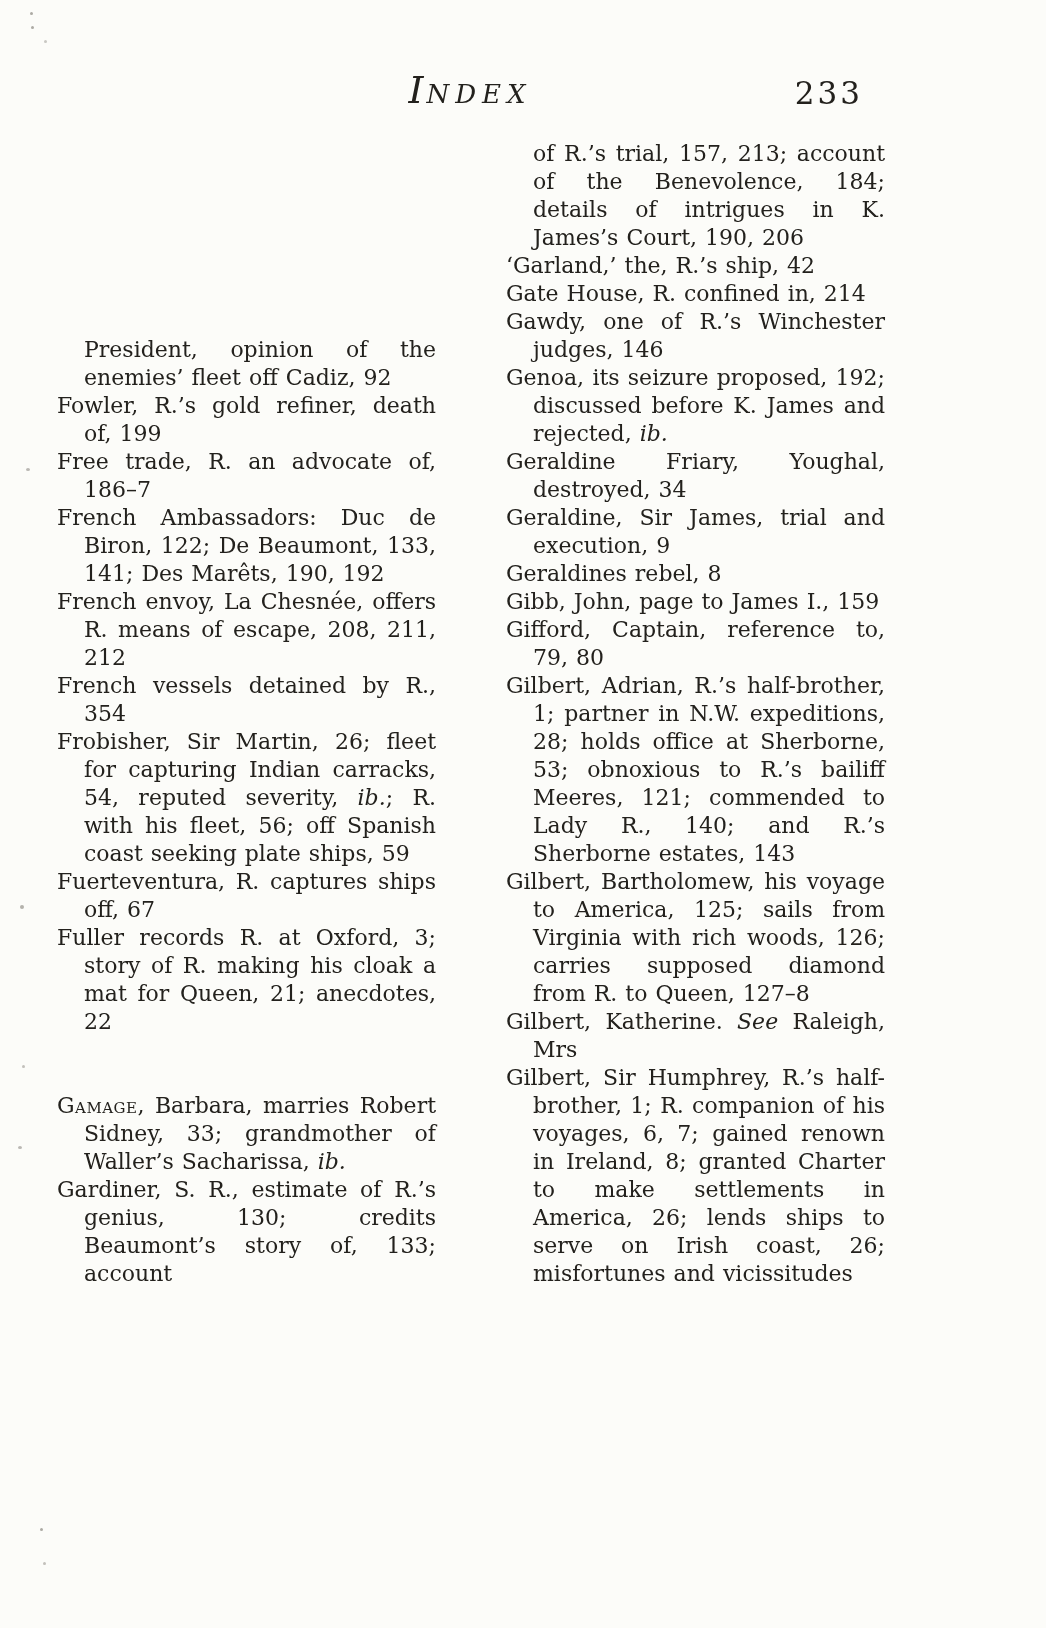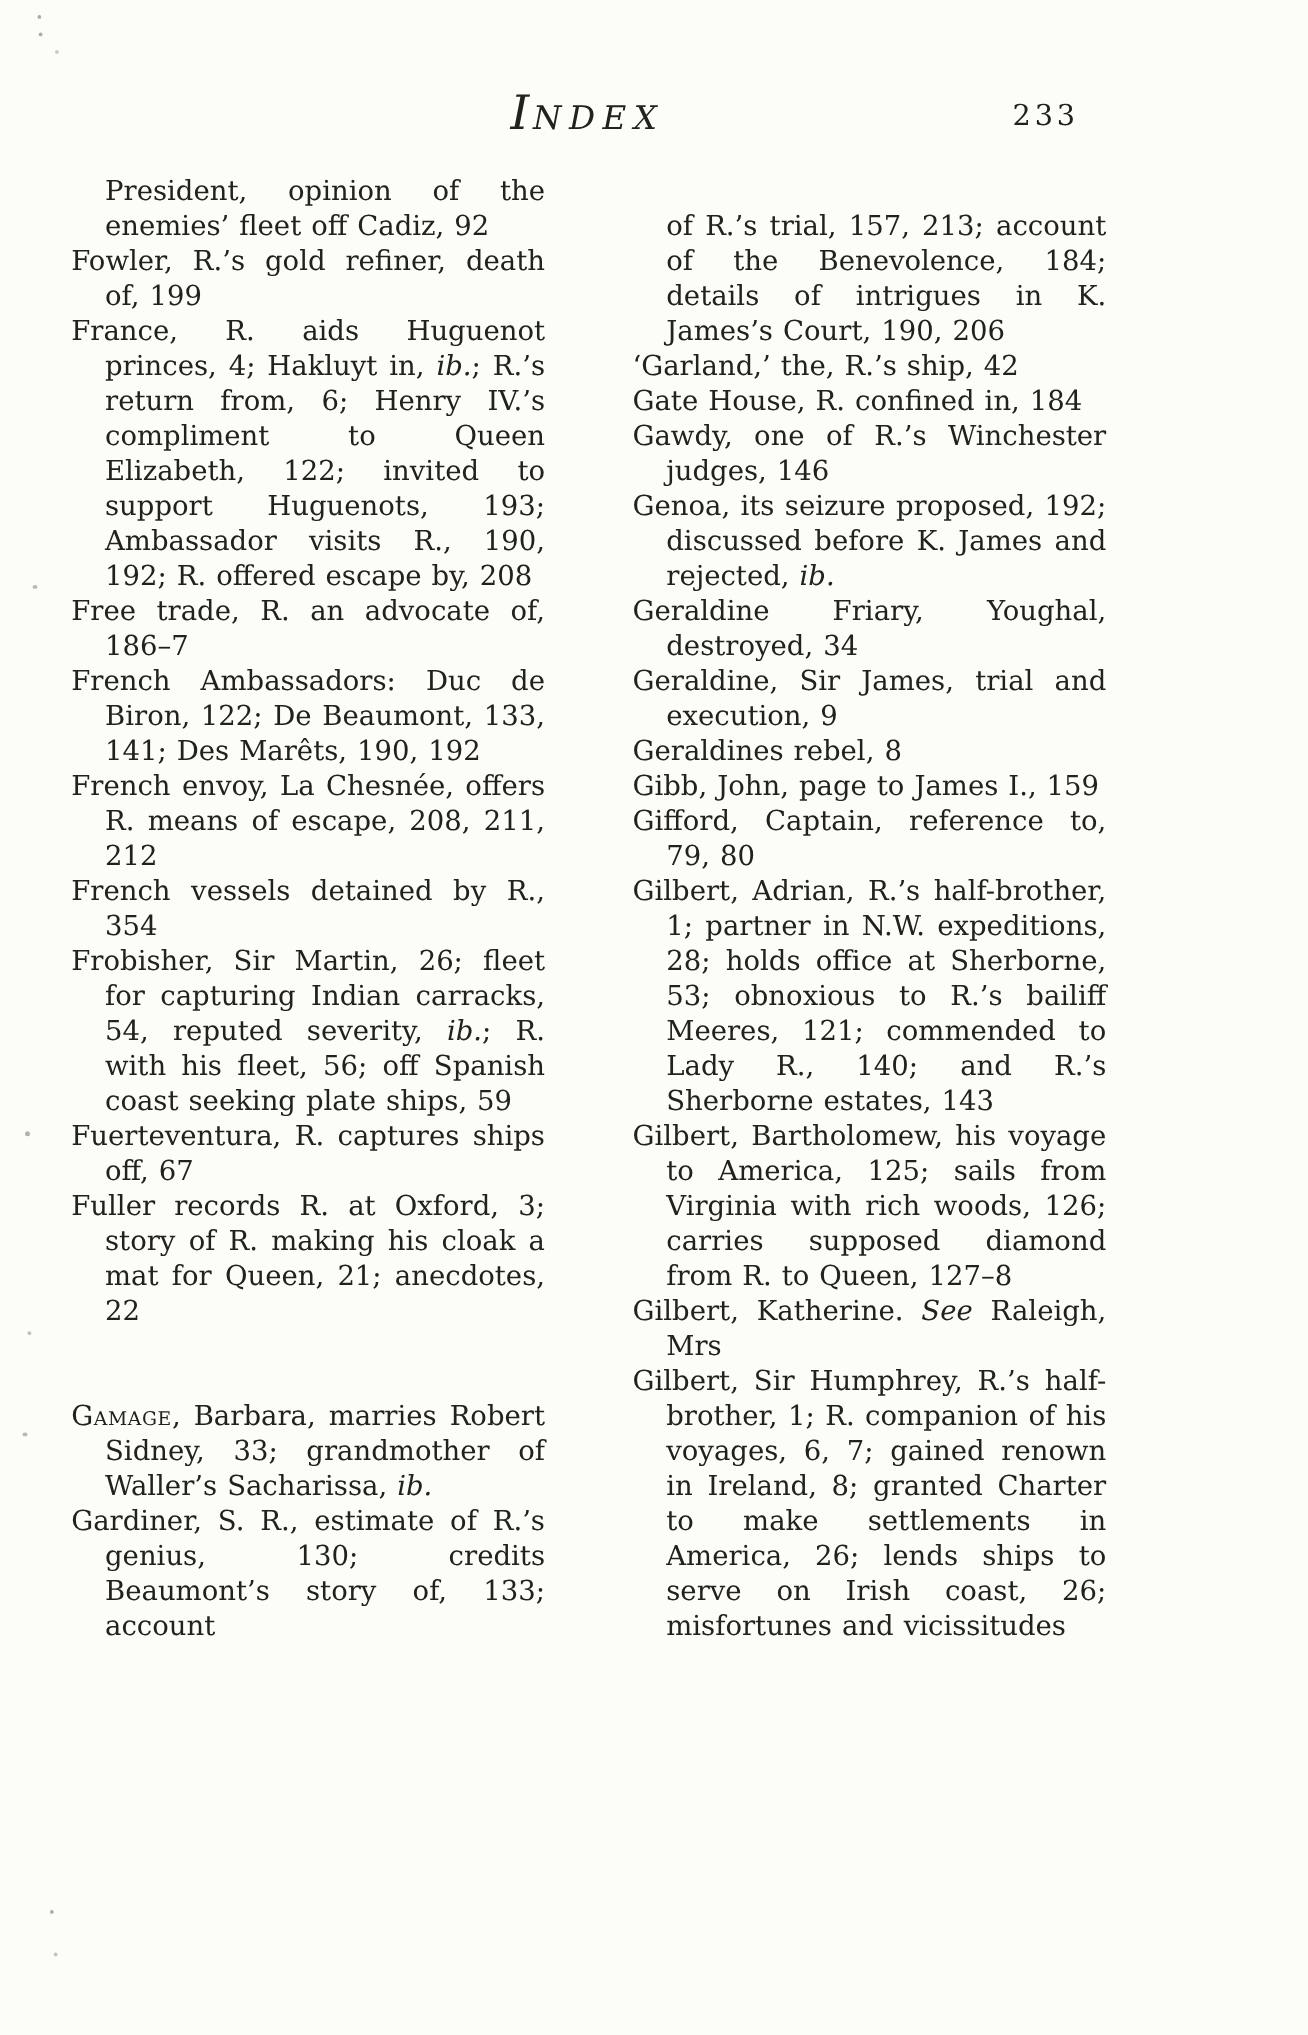--- a/index.html
+++ b/index.html
@@ -12,21 +12,21 @@
   .book-page{position:absolute;inset:0;}
   
   .header-row{position:absolute;top:70px;left:57px;width:826px;height:44px;}
   .index-title{
     position:absolute;left:0;right:0;text-align:center;
     font-style:italic;font-size:26px;letter-spacing:6px;line-height:40px;
   }
   .index-title::first-letter{font-size:38px;letter-spacing:3px;}
   .page-number{
     position:absolute;right:20px;top:6px;
-    font-size:23px;letter-spacing:3px;line-height:34px;
+    font-size:31px;letter-spacing:3px;line-height:34px;
   }
   
   .index-columns{
     position:absolute;top:140px;left:57px;width:828px;
     display:flex;gap:70px;align-items:flex-end;
   }
   .index-column{width:379px;}
   .entry{
     margin:0;
     padding-left:27px;text-indent:-27px;
@@ -57,35 +57,34 @@
 
   <div class="header-row">
     <div class="index-title">INDEX</div>
     <div class="page-number">233</div>
   </div>
 
   <div class="index-columns">
     <div class="index-column">
         <p class="entry continuation">President, opinion of the enemies’ fleet off Cadiz, 92</p>
         <p class="entry">Fowler, R.’s gold refiner, death of, 199</p>
-        <p class="entry">France, R. aids Huguenot princes, 4; Hakluyt in, <i>ib.</i>; R.’s return from, 6; Henry IV.’s compliment to Queen Elizabeth, 122; invited to support Huguenots, 193; Ambassador visits R., 190, 192; R. offered escape by, 208</p>
         <p class="entry">Free trade, R. an advocate of, 186–7</p>
         <p class="entry">French Ambassadors: Duc de Biron, 122; De Beaumont, 133, 141; Des Marêts, 190, 192</p>
         <p class="entry">French envoy, La Chesnée, offers R. means of escape, 208, 211, 212</p>
         <p class="entry">French vessels detained by R., 354</p>
         <p class="entry">Frobisher, Sir Martin, 26; fleet for capturing Indian carracks, 54, reputed severity, <i>ib.</i>; R. with his fleet, 56; off Spanish coast seeking plate ships, 59</p>
         <p class="entry">Fuerteventura, R. captures ships off, 67</p>
         <p class="entry">Fuller records R. at Oxford, 3; story of R. making his cloak a mat for Queen, 21; anecdotes, 22</p>
         <p class="entry gap-before"><span class="smallcaps">Gamage</span>, Barbara, marries Robert Sidney, 33; grandmother of Waller’s Sacharissa, <i>ib.</i></p>
         <p class="entry">Gardiner, S. R., estimate of R.’s genius, 130; credits Beaumont’s story of, 133; account</p>
       </div>
     <div class="index-column">
         <p class="entry continuation">of R.’s trial, 157, 213; account of the Benevolence, 184; details of intrigues in K. James’s Court, 190, 206</p>
         <p class="entry">‘Garland,’ the, R.’s ship, 42</p>
-        <p class="entry">Gate House, R. confined in, 184</p>
+        <p class="entry">Gate House, R. confined in, 214</p>
         <p class="entry">Gawdy, one of R.’s Winchester judges, 146</p>
         <p class="entry">Genoa, its seizure proposed, 192; discussed before K. James and rejected, <i>ib.</i></p>
         <p class="entry">Geraldine Friary, Youghal, destroyed, 34</p>
         <p class="entry">Geraldine, Sir James, trial and execution, 9</p>
         <p class="entry">Geraldines rebel, 8</p>
         <p class="entry">Gibb, John, page to James I., 159</p>
         <p class="entry">Gifford, Captain, reference to, 79, 80</p>
         <p class="entry">Gilbert, Adrian, R.’s half-brother, 1; partner in N.W. expeditions, 28; holds office at Sherborne, 53; obnoxious to R.’s bailiff Meeres, 121; commended to Lady R., 140; and R.’s Sherborne estates, 143</p>
         <p class="entry">Gilbert, Bartholomew, his voyage to America, 125; sails from Virginia with rich woods, 126; carries supposed diamond from R. to Queen, 127–8</p>
         <p class="entry">Gilbert, Katherine. <i>See</i> Raleigh, Mrs</p>

